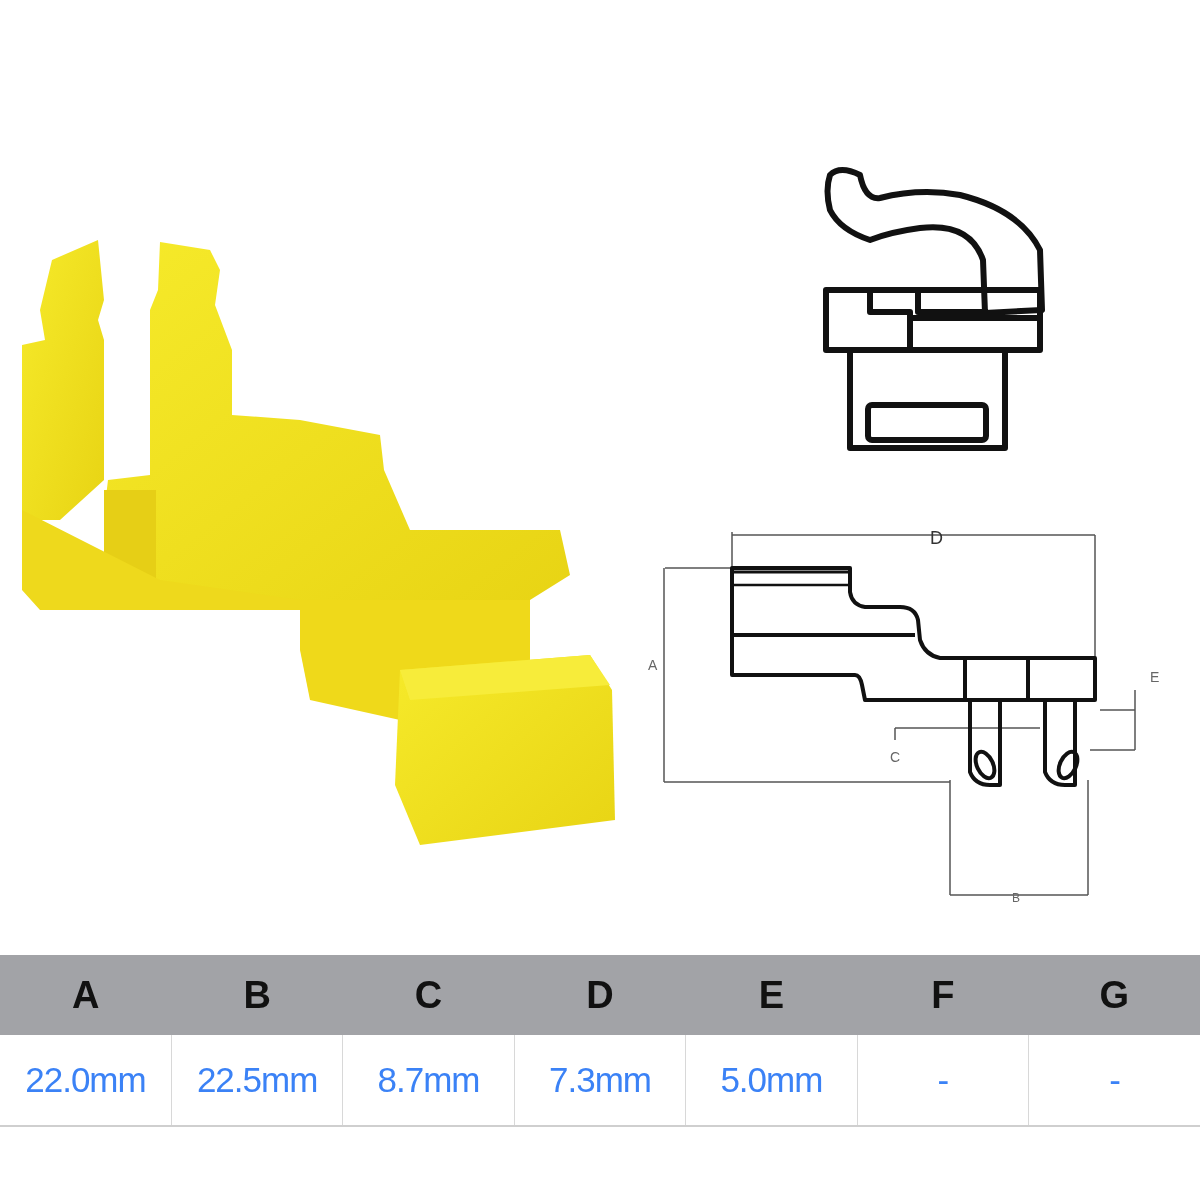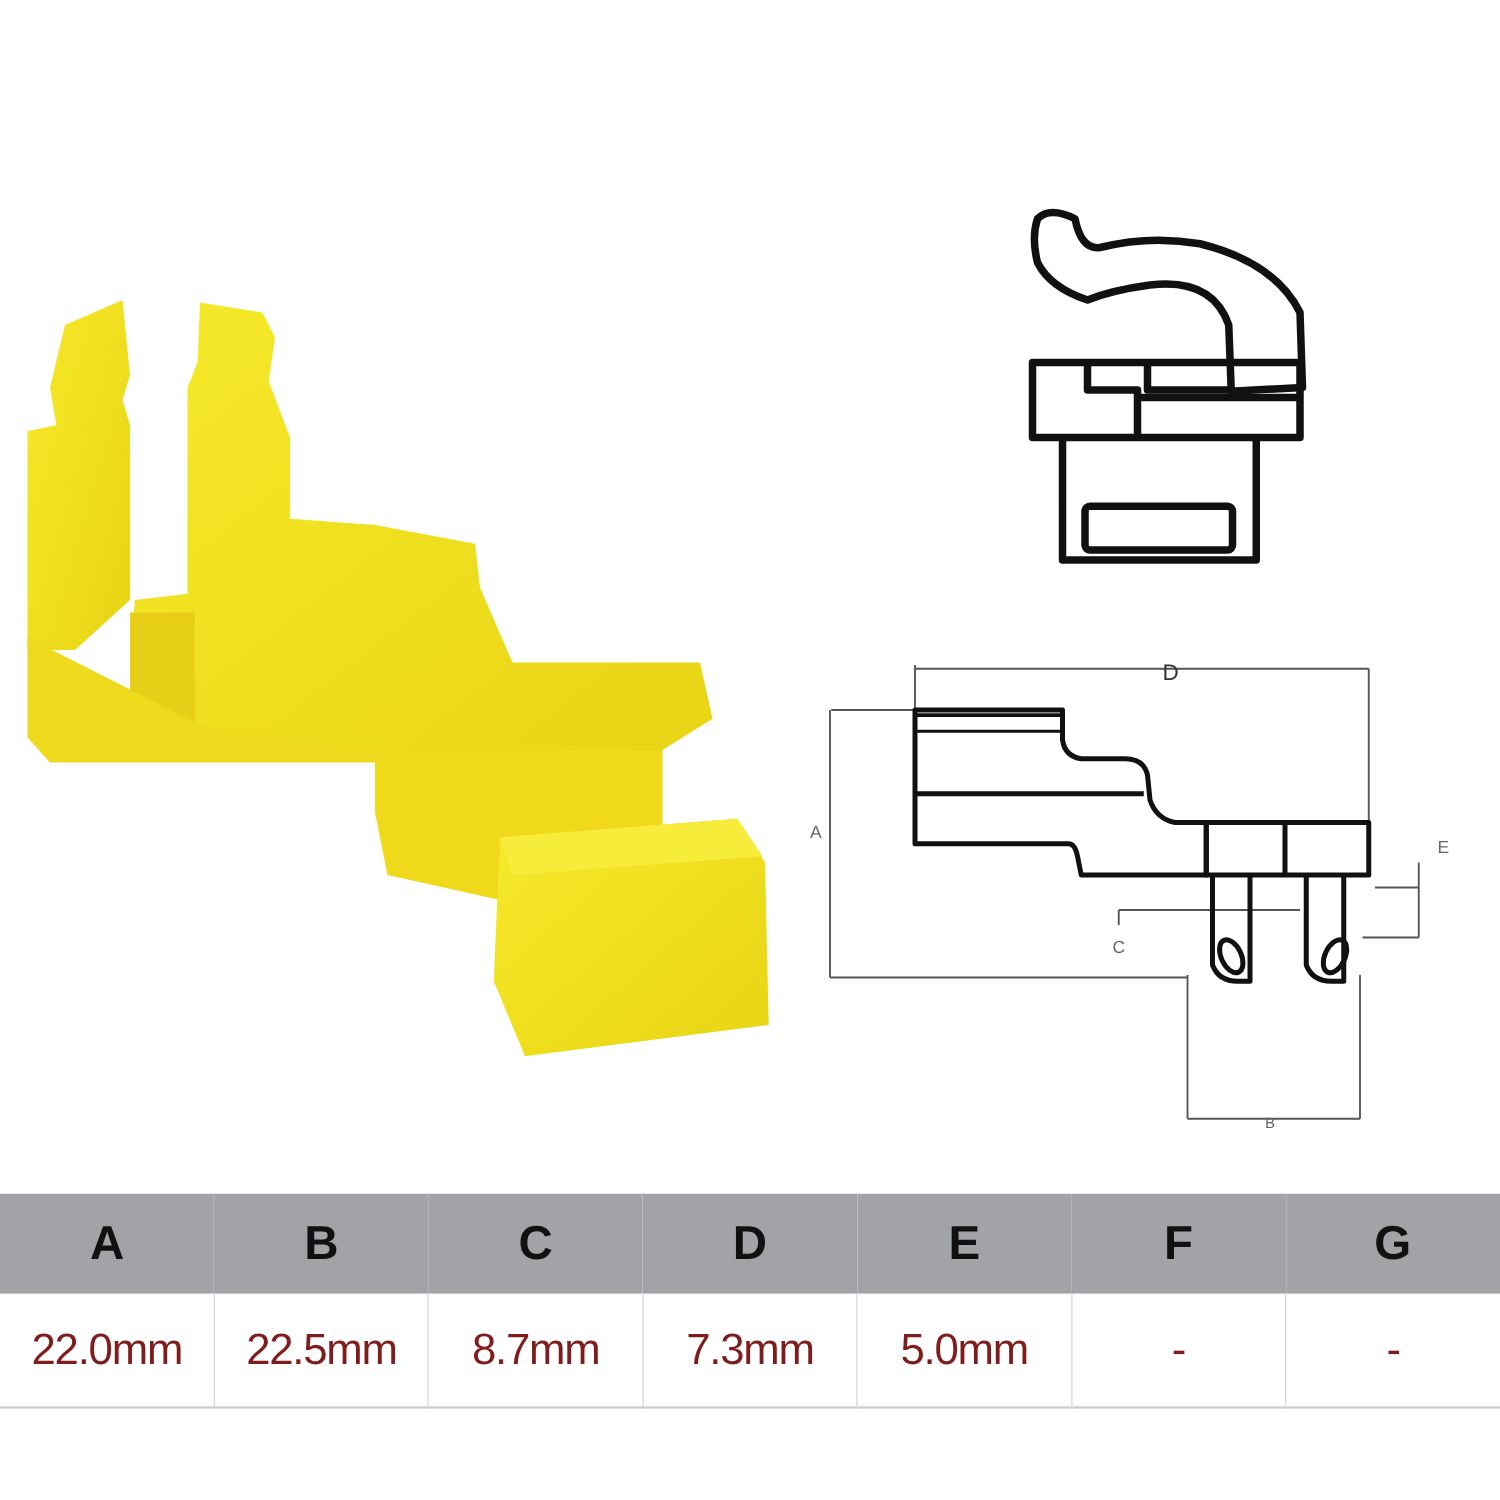--- a/index.html
+++ b/index.html
@@ -2,21 +2,21 @@
 <html><head>
 <meta charset="utf-8">
 <style>
   html, body { margin:0; padding:0; background:#ffffff; }
   body { width:1200px; height:1200px; position:relative; overflow:hidden; font-family:"Liberation Sans", sans-serif; }
   .photo { position:absolute; left:0; top:230px; width:640px; height:630px; }
   .drawing-top { position:absolute; left:800px; top:150px; width:280px; height:320px; }
   .drawing-side { position:absolute; left:640px; top:510px; width:560px; height:400px; }
   .spec-table { position:absolute; left:0; top:955px; width:1200px; border-collapse:collapse; table-layout:fixed; }
   .spec-table th { height:80px; background:#a2a3a7; color:#111; font-weight:bold; font-size:38px; text-align:center; padding:0; border:none; }
-  .spec-table td { height:90px; background:#fff; color:#7f1d1d; font-size:35px; text-align:center; padding:0; border-right:1px solid #d8d8d8; border-bottom:2px solid #cfcfcf; letter-spacing:-1px; }
+  .spec-table td { height:90px; background:#fff; color:#3b82f6; font-size:35px; text-align:center; padding:0; border-right:1px solid #d8d8d8; border-bottom:2px solid #cfcfcf; letter-spacing:-1px; }
   .spec-table td:last-child { border-right:none; }
 </style>
 </head>
 <body>
 
 <div class="photo">
   <svg width="640" height="630" viewBox="0 0 640 630">
     <defs>
       <linearGradient id="yg" x1="0" y1="0" x2="1" y2="1">
         <stop offset="0" stop-color="#f6ea2a"></stop>

